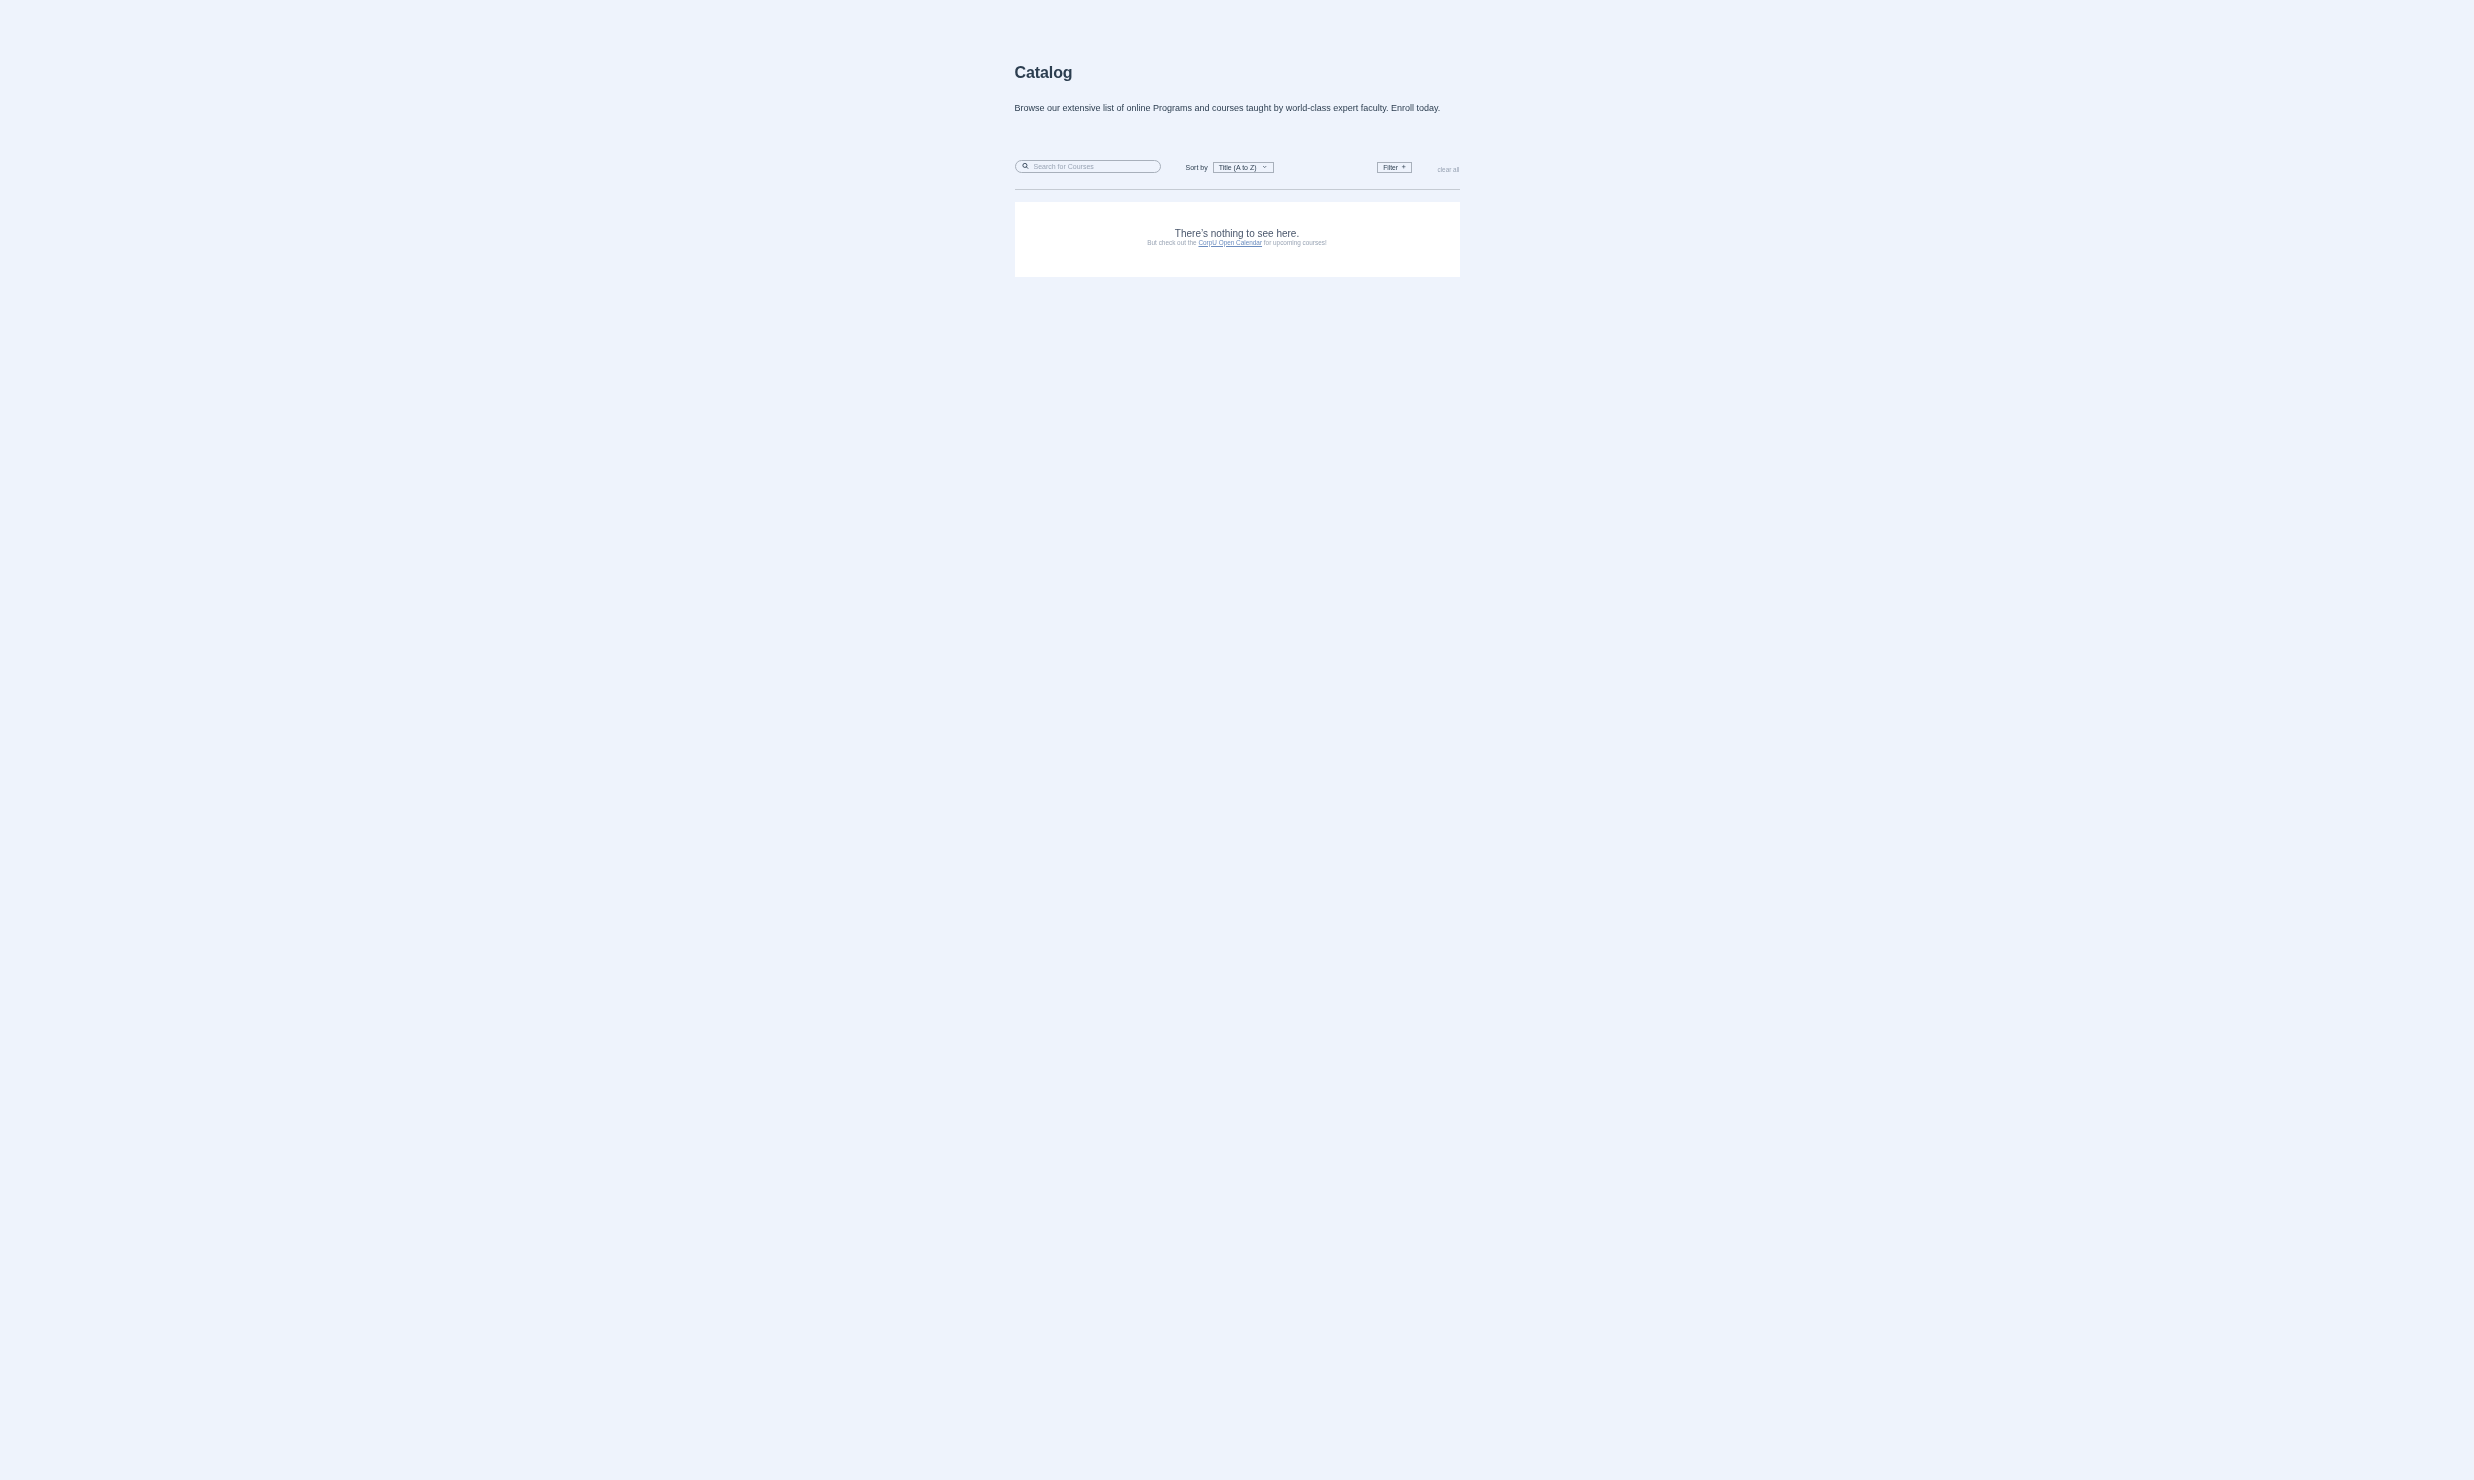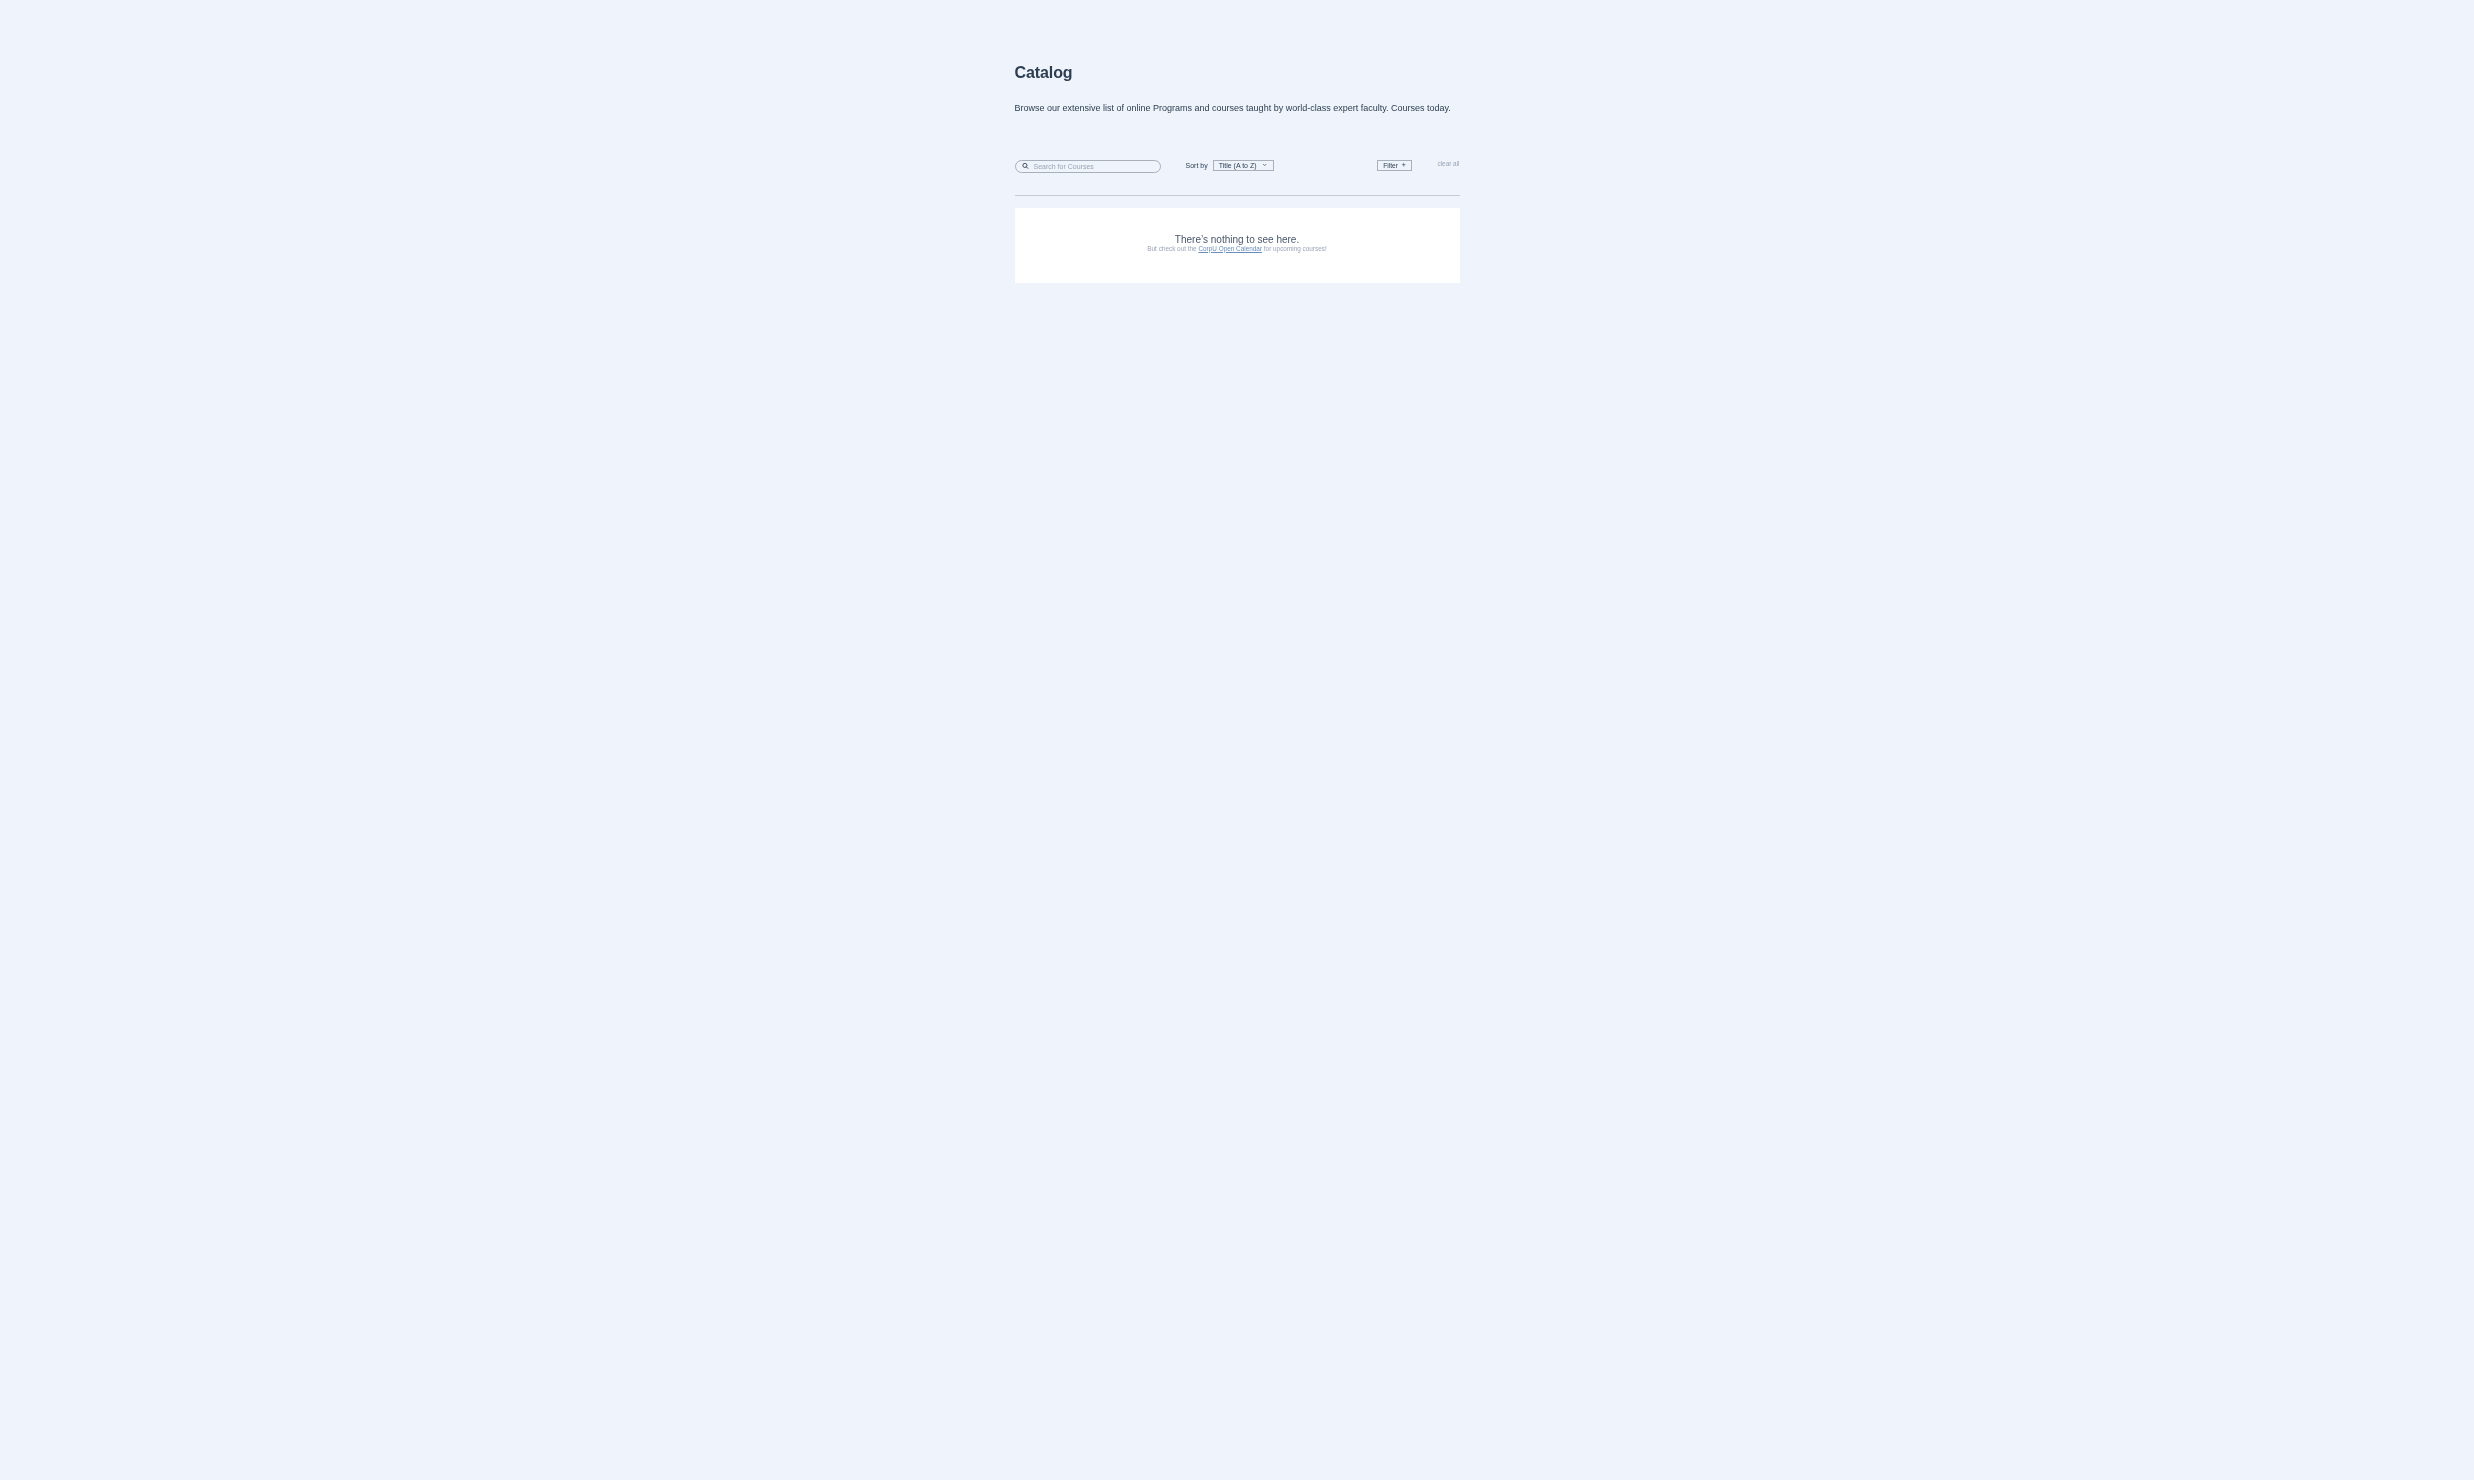--- a/index.html
+++ b/index.html
@@ -27,23 +27,23 @@
   }
   .page-description {
     font-size: 9px;
     color: #2c3e50;
     font-weight: 400;
     margin-bottom: 45px;
     line-height: 1.4;
   }
   .controls-row {
     display: flex;
-    align-items: flex-start;
+    align-items: flex-end;
     gap: 25px;
-    padding-bottom: 22px;
+    padding-bottom: 16px;
     border-bottom: 0.5px solid #c5cbd3;
   }
   .search-box {
     position: relative;
     width: 146px;
   }
   .search-icon {
     position: absolute;
     left: 7px;
     top: 50%;
@@ -137,21 +137,21 @@
     color: #6a8cbf;
     text-decoration: underline;
     cursor: pointer;
   }
 </style>
 </head>
 <body>
 
 <div class="container">
   <h1 class="page-title">Catalog</h1>
-  <p class="page-description">Browse our extensive list of online Programs and courses taught by world-class expert faculty. Courses today.</p>
+  <p class="page-description">Browse our extensive list of online Programs and courses taught by world-class expert faculty. Enroll today.</p>
 
   <div class="controls-row">
     <div class="search-box">
       <span class="search-icon">
         <svg viewBox="0 0 24 24" width="7" height="7" fill="none" stroke="currentColor" stroke-width="3">
           <circle cx="10" cy="10" r="7"></circle>
           <line x1="21" y1="21" x2="15" y2="15"></line>
         </svg>
       </span>
       <input type="text" class="search-input" placeholder="Search for Courses" style="">

